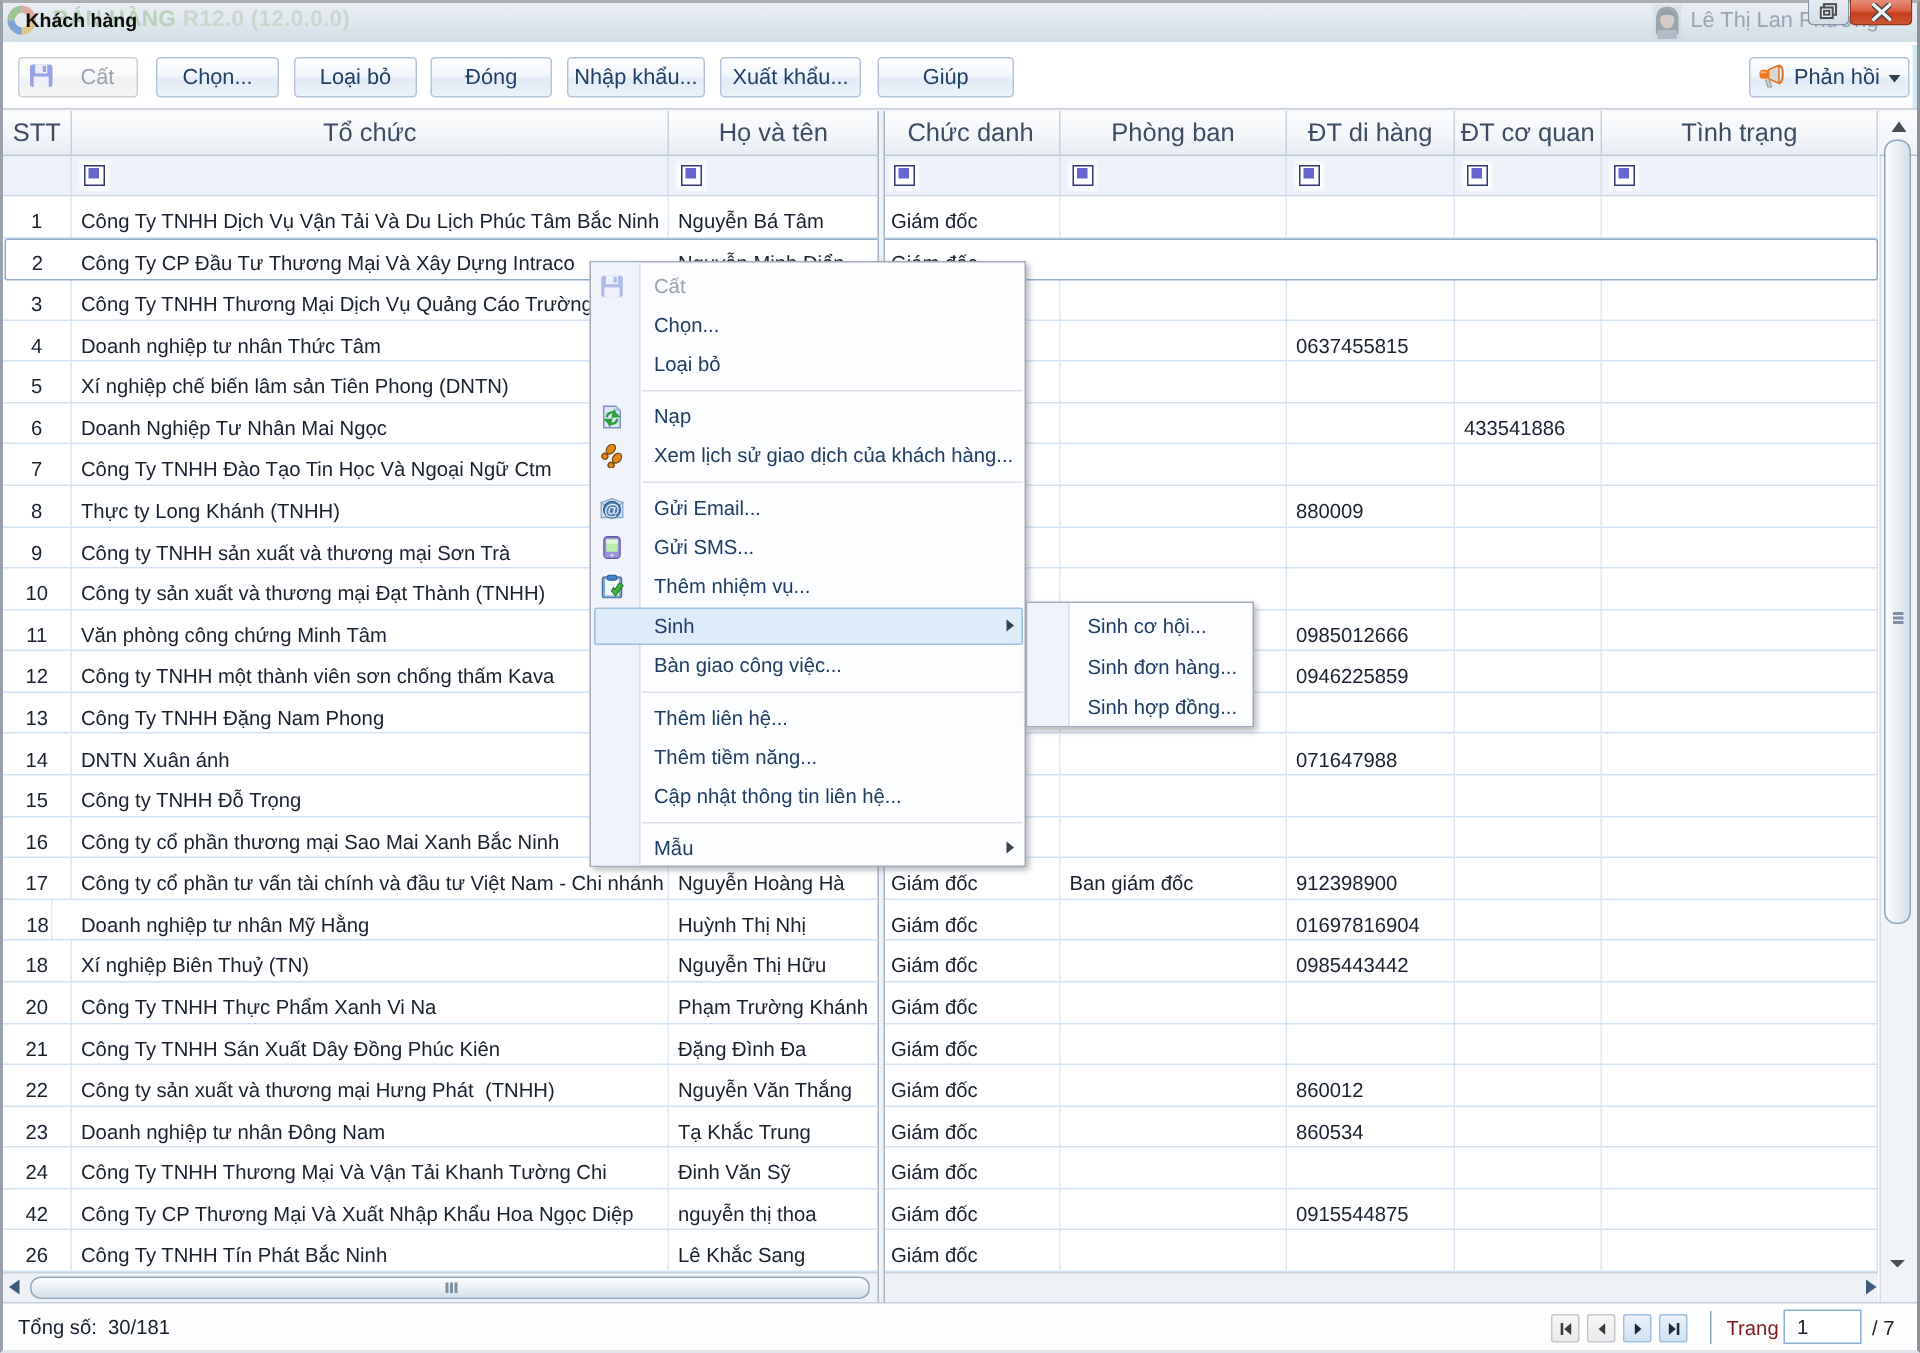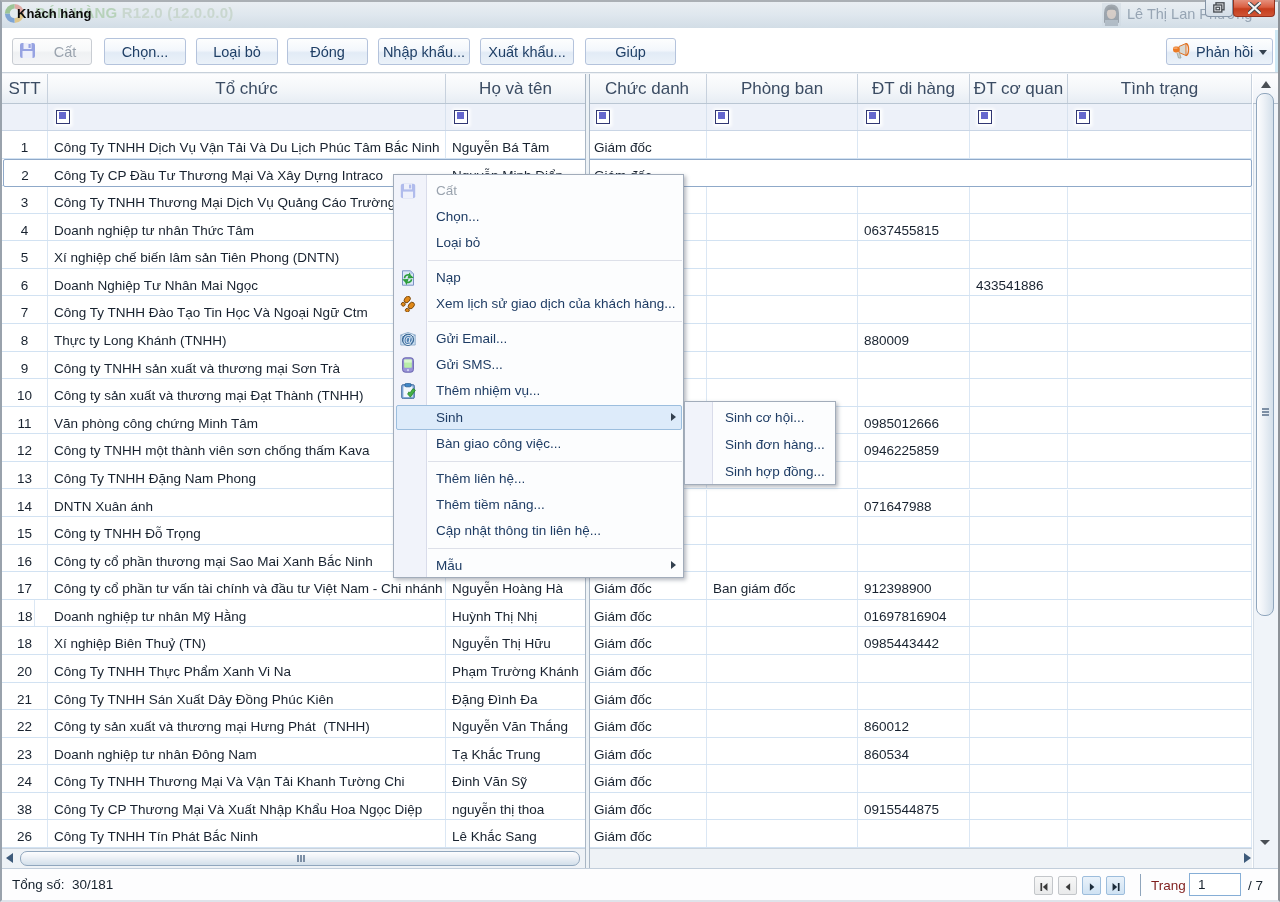--- a/index.html
+++ b/index.html
@@ -427,21 +427,21 @@
 <div class="abs gc num" style="left:0px;width:46px;">24</div>
 <div class="abs gc" style="left:46px;width:398px;">Công Ty TNHH Thương Mại Và Vận Tải Khanh Tường Chi</div>
 <div class="abs gc" style="left:444px;width:140px;">Đinh Văn Sỹ</div>
 <div class="abs gc" style="left:586px;width:119px;">Giám đốc</div>
 <div class="abs gc" style="left:705px;width:151px;"></div>
 <div class="abs gc" style="left:856px;width:112px;"></div>
 <div class="abs gc" style="left:968px;width:98px;"></div>
 <div class="abs gc" style="left:1066px;width:184px;"></div>
 </div>
 <div class="grow" style="top:661.848px">
-<div class="abs gc num" style="left:0px;width:46px;">38</div>
+<div class="abs gc num" style="left:0px;width:46px;">42</div>
 <div class="abs gc" style="left:46px;width:398px;">Công Ty CP Thương Mại Và Xuất Nhập Khẩu Hoa Ngọc Diệp</div>
 <div class="abs gc" style="left:444px;width:140px;">nguyễn thị thoa</div>
 <div class="abs gc" style="left:586px;width:119px;">Giám đốc</div>
 <div class="abs gc" style="left:705px;width:151px;"></div>
 <div class="abs gc" style="left:856px;width:112px;">0915544875</div>
 <div class="abs gc" style="left:968px;width:98px;"></div>
 <div class="abs gc" style="left:1066px;width:184px;"></div>
 </div>
 <div class="grow" style="top:689.425px">
 <div class="abs gc num" style="left:0px;width:46px;">26</div>

